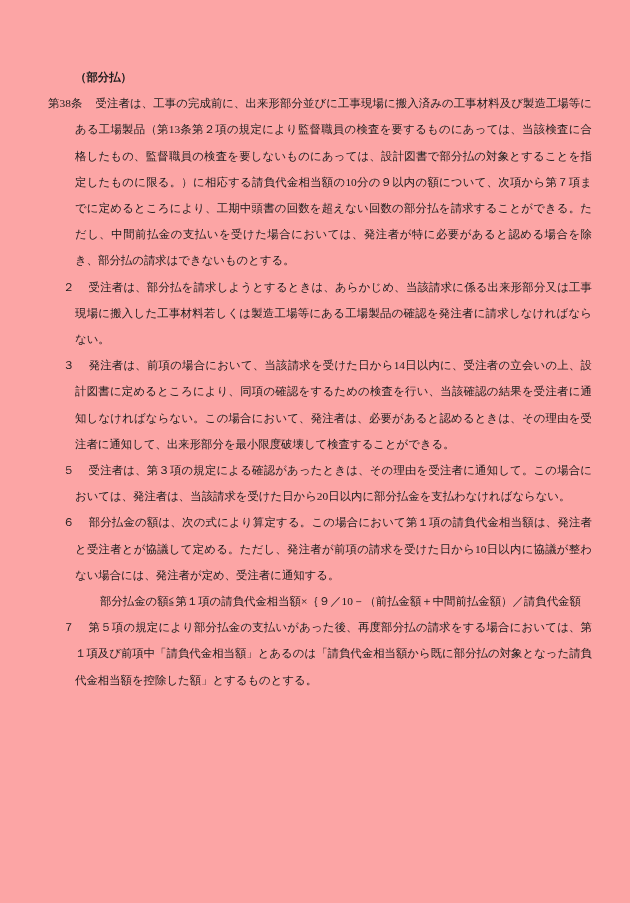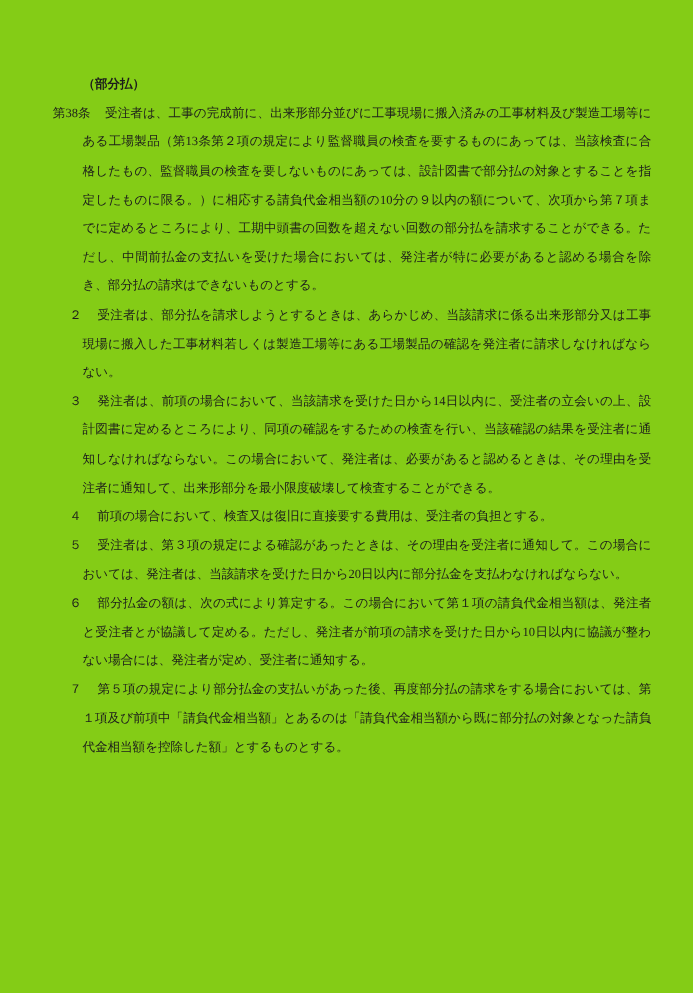--- a/index.html
+++ b/index.html
@@ -5,21 +5,21 @@
   html, body {
     margin: 0;
     padding: 0;
     background: #fdfdfd;
   }
   .page {
     position: relative;
     width: 630px;
     height: 903px;
     box-sizing: border-box;
-    background: #84cc16;
+    background: #fca5a5;
     color: #1c1c1c;
     font-family: "Liberation Serif", "DejaVu Serif", serif;
     font-size: 11.4px;
     line-height: 26.2px;
     padding: 64px 38px 0 48px;
     overflow: hidden;
   }
   .page p {
     margin: 0;
     text-align: justify;
@@ -55,24 +55,24 @@
 <div class="page">
 
   <p class="heading">（部分払）</p>
 
   <p class="article"><span class="label">第38条</span><span>受注者は、工事の完成前に、出来形部分並びに工事現場に搬入済みの工事材料及び製造工場等にある工場製品（第13条第２項の規定により監督職員の検査を要するものにあっては、当該検査に合格したもの、監督職員の検査を要しないものにあっては、設計図書で部分払の対象とすることを指定したものに限る。）に相応する請負代金相当額の10分の９以内の額について、次項から第７項までに定めるところにより、工期中頭書の回数を超えない回数の部分払を請求することができる。ただし、中間前払金の支払いを受けた場合においては、発注者が特に必要があると認める場合を除き、部分払の請求はできないものとする。</span></p>
 
   <p class="clause"><span class="num">２</span><span>受注者は、部分払を請求しようとするときは、あらかじめ、当該請求に係る出来形部分又は工事現場に搬入した工事材料若しくは製造工場等にある工場製品の確認を発注者に請求しなければならない。</span></p>
 
   <p class="clause"><span class="num">３</span><span>発注者は、前項の場合において、当該請求を受けた日から14日以内に、受注者の立会いの上、設計図書に定めるところにより、同項の確認をするための検査を行い、当該確認の結果を受注者に通知しなければならない。この場合において、発注者は、必要があると認めるときは、その理由を受注者に通知して、出来形部分を最小限度破壊して検査することができる。</span></p>
 
-  <p class="clause"><span class="num">４</span><span>前項の場合において、検査又は復旧に直接要する費用は、受注者の負担とする。</span></p>
 
   <p class="clause"><span class="num">５</span><span>受注者は、第３項の規定による確認があったときは、その理由を受注者に通知して。この場合においては、発注者は、当該請求を受けた日から20日以内に部分払金を支払わなければならない。</span></p>
 
   <p class="clause"><span class="num">６</span><span>部分払金の額は、次の式により算定する。この場合において第１項の請負代金相当額は、発注者と受注者とが協議して定める。ただし、発注者が前項の請求を受けた日から10日以内に協議が整わない場合には、発注者が定め、受注者に通知する。</span></p>
 
+  <p class="formula">部分払金の額≦第１項の請負代金相当額×｛９／10－（前払金額＋中間前払金額）／請負代金額</p>
 
   <p class="clause"><span class="num">７</span><span>第５項の規定により部分払金の支払いがあった後、再度部分払の請求をする場合においては、第１項及び前項中「請負代金相当額」とあるのは「請負代金相当額から既に部分払の対象となった請負代金相当額を控除した額」とするものとする。</span></p>
 
 
 
 </div>
 
 </body></html>

